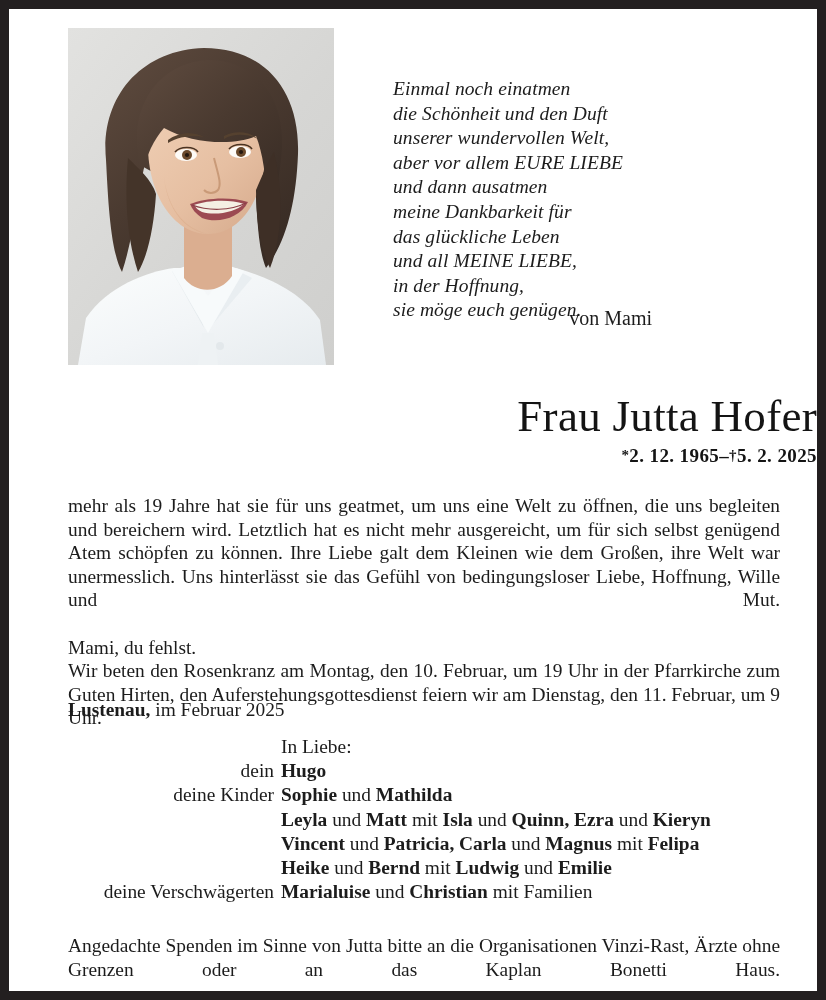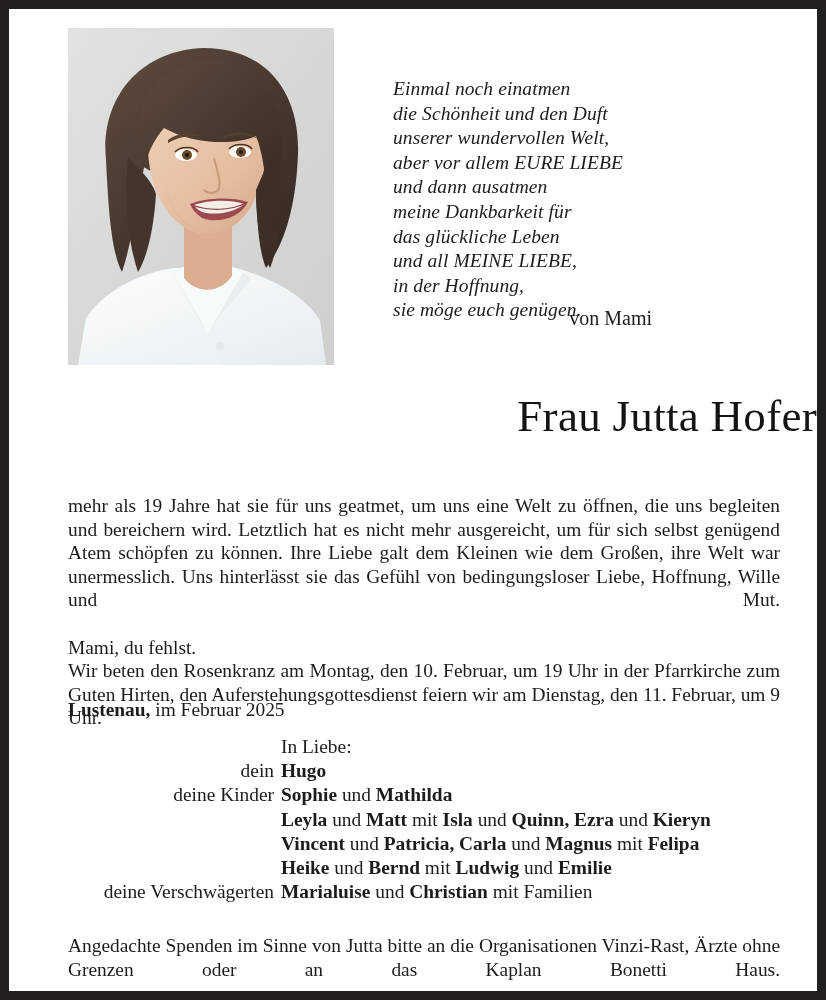--- a/index.html
+++ b/index.html
@@ -251,20 +251,23 @@
         <div class="line">und all MEINE LIEBE,</div>
         <div class="line">in der Hoffnung,</div>
         <div class="line">sie möge euch genügen.</div>
       </div>
 
       <div class="poem-attrib">von Mami</div>
     </div>
 
     <div class="name-block">
       <div class="deceased-name">Frau Jutta Hofer</div>
+      <div class="dates">
+        <span class="sym">*</span><span>2. 12. 1965</span><span>–</span><span class="sym">†</span><span>5. 2. 2025</span>
+      </div>
     </div>
 
     <div class="body-text">
       <p class="para-justify">mehr als 19 Jahre hat sie für uns geatmet, um uns eine Welt zu öffnen, die uns begleiten und bereichern wird. Letztlich hat es nicht mehr ausgereicht, um für sich selbst genügend Atem schöpfen zu können. Ihre Liebe galt dem Kleinen wie dem Großen, ihre Welt war unermesslich. Uns hinterlässt sie das Gefühl von bedingungsloser Liebe, Hoffnung, Wille und Mut.</p>
       <p>Mami, du fehlst.</p>
       <p class="para-justify">Wir beten den Rosenkranz am Montag, den 10. Februar, um 19 Uhr in der Pfarrkirche zum Guten Hirten, den Auferstehungsgottesdienst feiern wir am Dienstag, den 11. Februar, um 9 Uhr.</p>
     </div>
 
     <div class="place-line">
       <b>Lustenau,</b><span> im Februar 2025</span>

